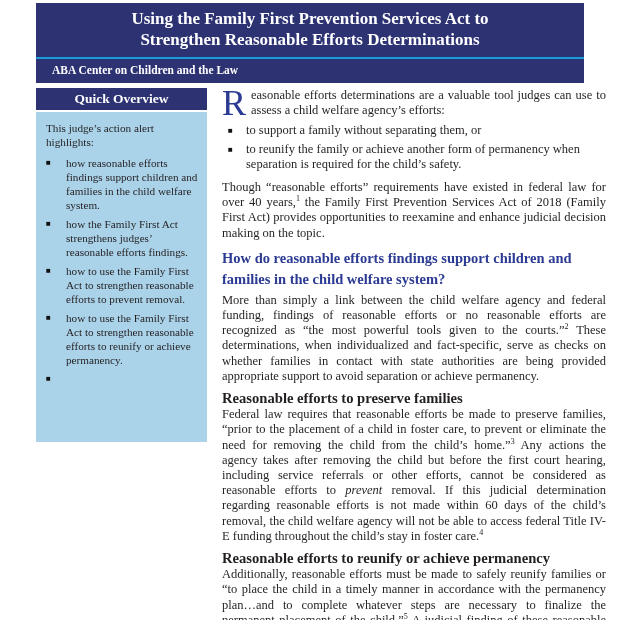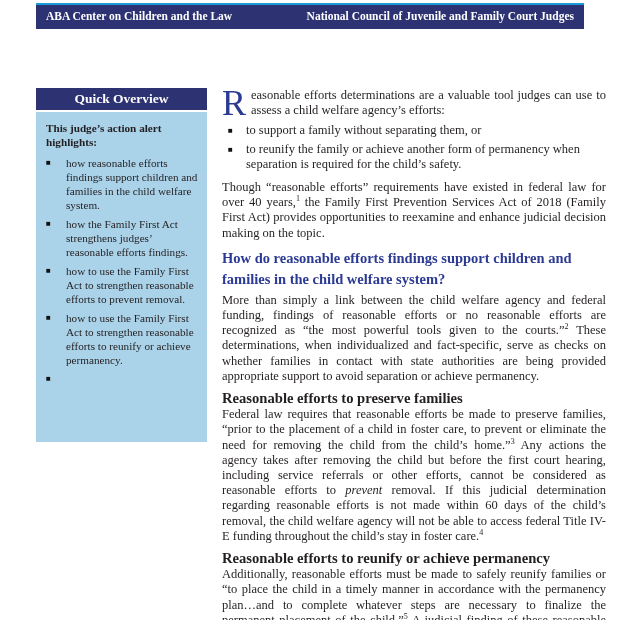--- a/index.html
+++ b/index.html
@@ -6,31 +6,31 @@
   html,body { width:620px; height:620px; background:#ffffff; overflow:hidden;
               font-family:"Liberation Serif", serif; color:var(--text,#231f20); }
 
   
   .banner { position:absolute; left:36px; top:3px; width:548px;
             background:var(--navy,#2d3273); }
   .banner-title { padding:5px 10px 7px; text-align:center; color:#ffffff;
                   font-size:17px; font-weight:bold; line-height:21px; }
   .banner-divider { height:0; border-top:2px solid var(--divider_blue,#1a9cd8); }
   .banner-orgs { display:flex; justify-content:space-between; align-items:center;
-                 padding:5px 10px 7px; color:#ffffff; font-size:11.5px;
+                 padding:5px 16px 7px; color:#ffffff; font-size:11.5px;
                  font-weight:bold; }
 
   
   .sidebar-header { position:absolute; left:36px; top:88px; width:171px; height:22px;
                     background:var(--navy,#2d3273); color:#ffffff; font-weight:bold;
                     font-size:13.5px; text-align:center; line-height:22px; }
   .sidebar-box { position:absolute; left:36px; top:112px; width:171px; height:330px;
                  background:var(--sidebar_blue,#aad2e9); padding:9px 6px 0 10px;
                  font-size:11.2px; line-height:14px; }
-  .sidebar-intro { margin-bottom:7px;font-weight:bold; }
+  .sidebar-intro { margin-bottom:7px; }
   .sidebar-list { list-style:none; }
   .sidebar-list li { display:flex; margin-bottom:5px; }
   .sq { flex:0 0 auto; width:20px; font-size:8px; line-height:14px; color:#111111; }
   .li-text { flex:1 1 auto; }
 
   
   .main { position:absolute; left:222px; top:88px; width:384px; height:532px;
           overflow:hidden; font-size:12.5px; line-height:15.2px; }
   .main p { text-align:justify; }
   .dropcap { float:left; font-size:36px; line-height:28px; padding:1px 5px 0 0;
@@ -43,24 +43,27 @@
   .h-blue { color:var(--heading_blue,#2b3a93); font-weight:bold; font-size:14.5px;
             line-height:21px; margin:4px 0 3px; }
   .h-sub { font-weight:bold; margin:5px 0 1px; }
   sup { font-size:8px; line-height:0; }
   em { font-style:italic; }
 </style>
 </head>
 <body>
 
 <div class="banner">
+  <div class="banner-title">
+    <div>Using the Family First Prevention Services Act to</div>
+    <div>Strengthen Reasonable Efforts Determinations</div>
+  </div>
   <div class="banner-divider"></div>
   <div class="banner-orgs">
     <span>ABA Center on Children and the Law</span>
-    <span>National Council of Juvenile and Family Court Judges</span>
   </div>
 </div>
 
 <div class="sidebar-header">Quick Overview</div>
 
 <div class="sidebar-box">
   <div class="sidebar-intro">This judge’s action alert highlights:</div>
   <ul class="sidebar-list">
     <li>
       <span class="sq">■</span>

